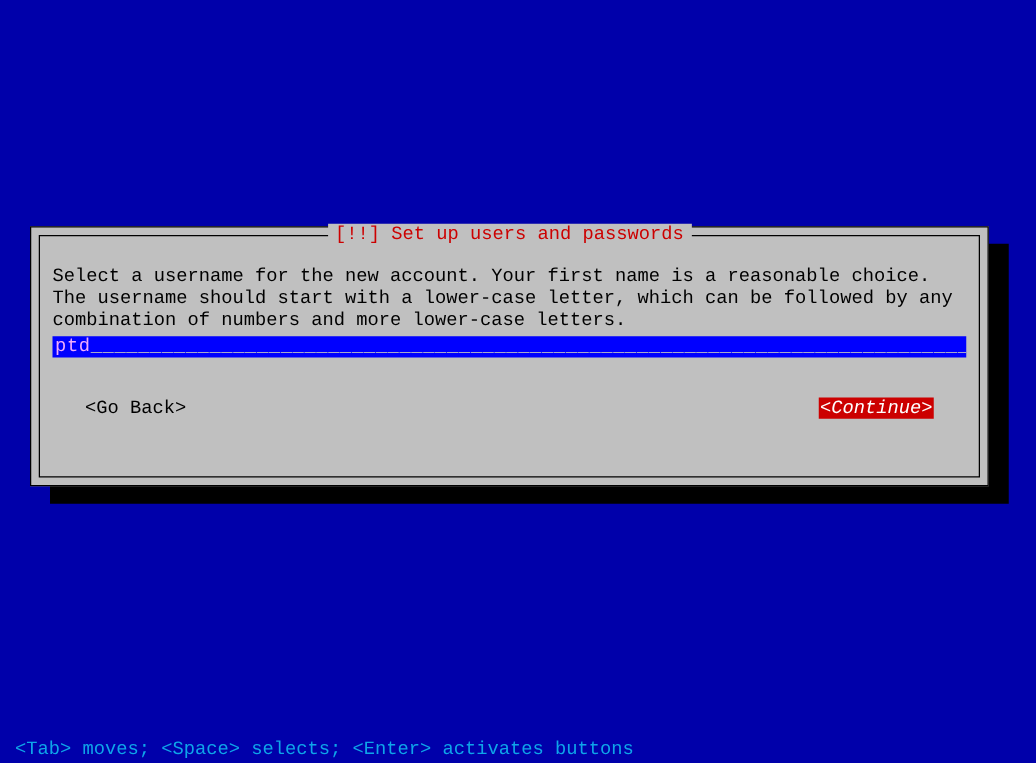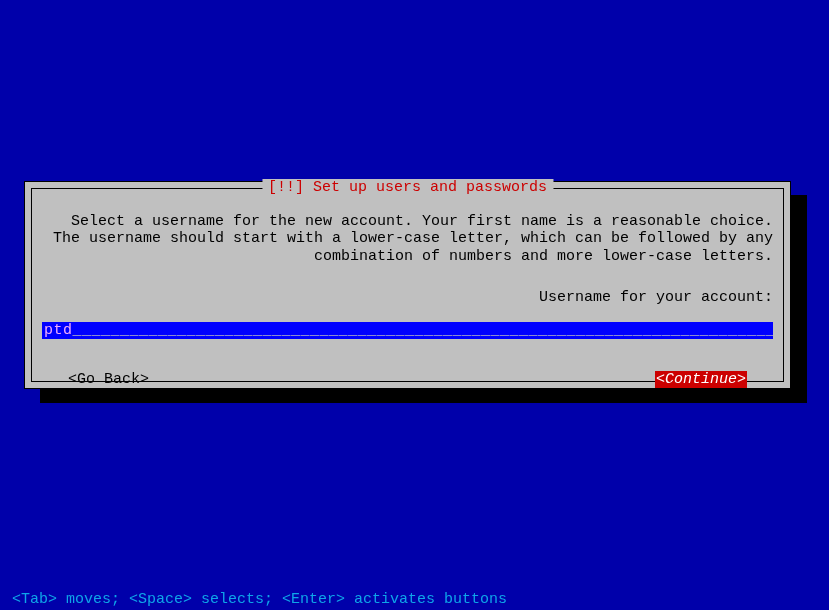--- a/index.html
+++ b/index.html
@@ -37,39 +37,38 @@
       border: 1px solid #000000;
       padding: 6px;
     }
     
     .dialog-inner {
       border: 1px solid #000000;
       width: 100%;
       height: 100%;
       position: relative;
       padding: 8px 10px;
-      text-align: right;
     }
     
     .dialog-title {
       position: absolute;
       top: -10px;
       left: 50%;
       transform: translateX(-50%);
       background: #c0c0c0;
       color: #cc0000;
       padding: 0 6px;
       white-space: nowrap;
     }
     
     .instruction-text {
       color: #000000;
       line-height: 1.15;
       margin-top: 16px;
-      margin-bottom: 24px;
+      margin-bottom: 4px;
     }
     
     .field-label {
       color: #000000;
       margin-bottom: 16px;
     }
     
     .input-field {
       background: #0000ff;
       color: #ffffff;
@@ -123,21 +122,20 @@
 <body>
 
 <div class="dialog-shadow"></div>
 
 <div class="dialog">
   <div class="dialog-inner">
     <div class="dialog-title">[!!] Set up users and passwords</div>
 
     <div class="instruction-text">Select a username for the new account. Your first name is a reasonable choice. The username should start with a lower-case letter, which can be followed by any combination of numbers and more lower-case letters.</div>
 
-    <div class="field-label">Username for your account:</div>
 
     <div class="input-field"><span class="input-value">ptd</span><span class="input-padding">__________________________________________________________________________________</span></div>
 
     <div class="button-row">
       <span class="go-back-button">&lt;Go Back&gt;</span>
       <span class="continue-button">&lt;Continue&gt;</span>
     </div>
   </div>
 </div>
 

